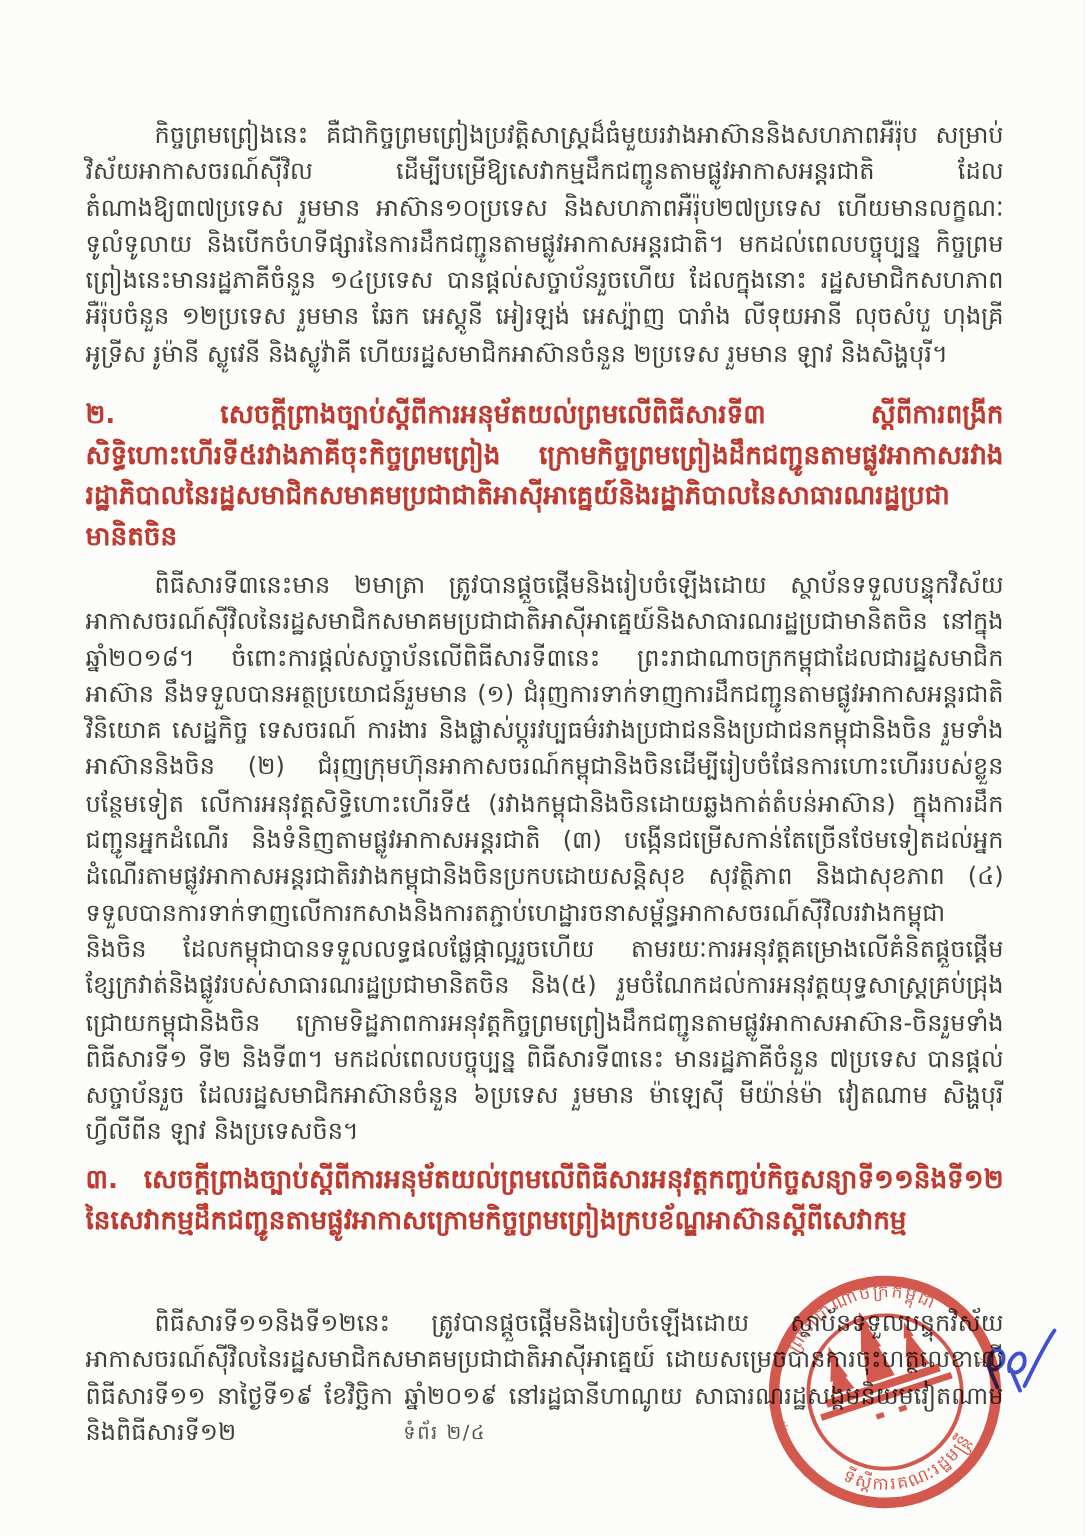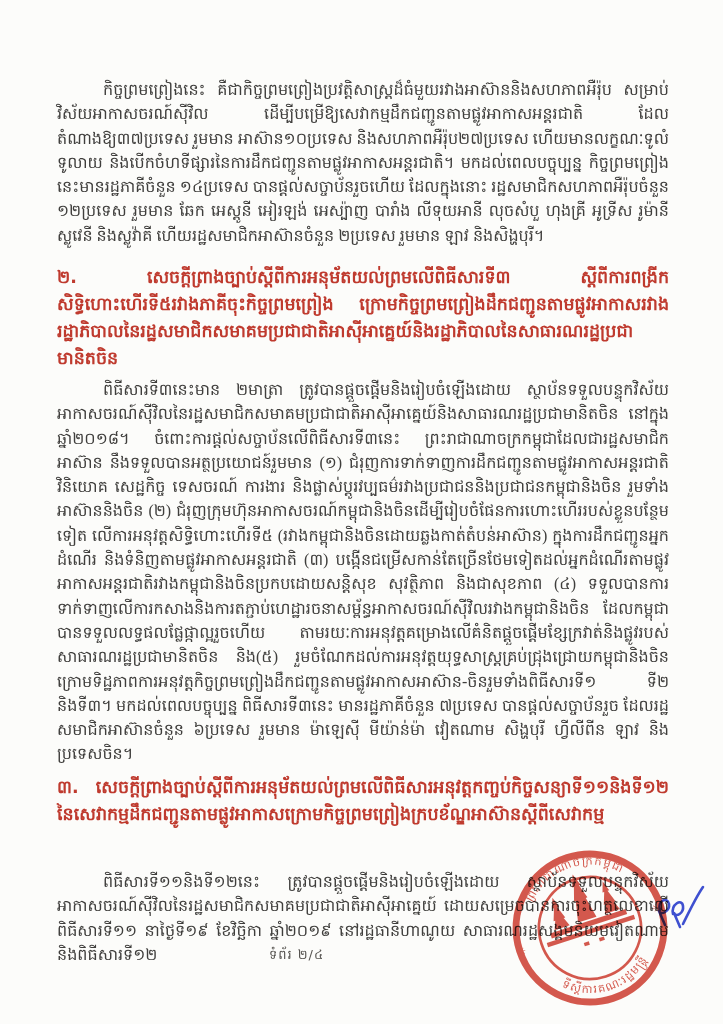--- a/index.html
+++ b/index.html
@@ -18,21 +18,20 @@
     position: absolute;
     left: 57px;
     width: 612px;
     text-align: justify;
   }
   .body-para {
     font-size: 16px;
     line-height: 24.3px;
     text-indent: 46px;
     color: #3f3e3c;
-    font-family: Liberation Serif, serif;
   }
   .red-heading {
     font-size: 17.5px;
     line-height: 27px;
     font-weight: bold;
     color: #bf3a2e;
     text-align: justify;
   }
   .footer-page {
     position: absolute;

